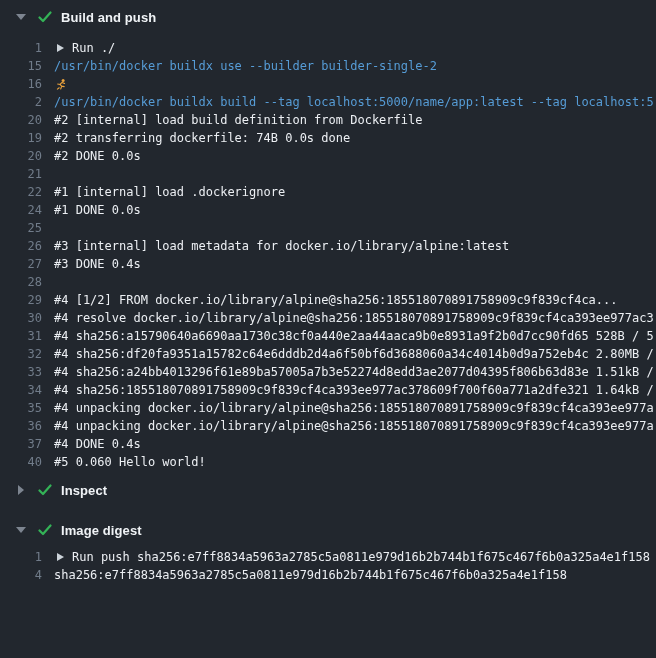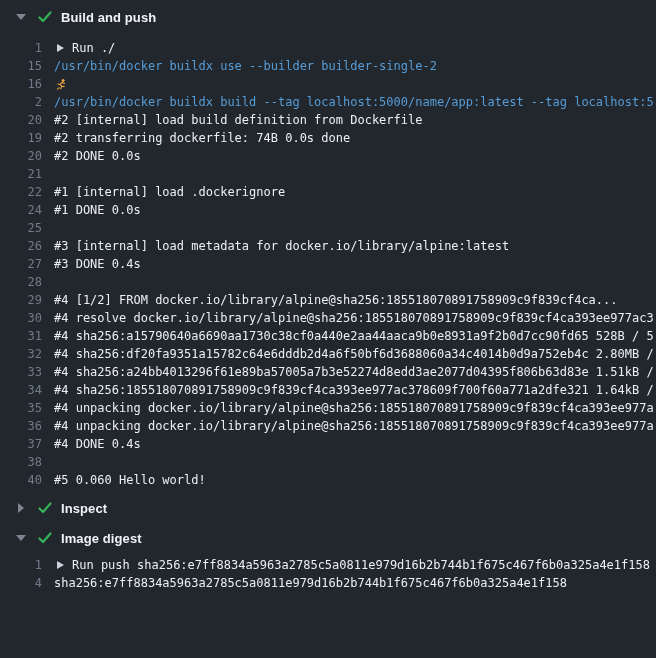--- a/index.html
+++ b/index.html
@@ -8,21 +8,21 @@
     background: var(--bg, #22272e);
     font-family: "DejaVu Sans Mono", "Liberation Mono", monospace;
   }
   .log-root { width:656px; height:658px; overflow:hidden; }
 
   .section-header {
     display:flex; align-items:center;
     height:30px; padding-left:16px; cursor:pointer;
   }
   .section-header.first { height:34px; }
-  .section-header.spaced { margin-top:0; }
+  .section-header.spaced { margin-top:10px; }
 
   .caret-box { width:10px; margin-right:12px; flex:none; display:flex; justify-content:center; }
   .caret-down {
     width:0; height:0;
     border-left:5px solid transparent; border-right:5px solid transparent;
     border-top:6px solid var(--caret, #7d8590);
   }
   .caret-right {
     width:0; height:0;
     border-top:5px solid transparent; border-bottom:5px solid transparent;
@@ -164,24 +164,20 @@
         </div>
         <div class="log-line">
           <span class="line-num">36</span>
           <span class="line-body"><span class="line-text t-default">#4 unpacking docker.io/library/alpine@sha256:185518070891758909c9f839cf4ca393ee977a</span></span>
         </div>
         <div class="log-line">
           <span class="line-num">37</span>
           <span class="line-body"><span class="line-text t-default">#4 DONE 0.4s</span></span>
         </div>
         <div class="log-line">
-          <span class="line-num">38</span>
-          <span class="line-body"><span class="line-text t-default"></span></span>
-        </div>
-        <div class="log-line">
           <span class="line-num">40</span>
           <span class="line-body"><span class="line-text t-default">#5 0.060 Hello world!</span></span>
         </div>
       </div>
     </section>
     <section>
       <div class="section-header">
         <span class="caret-box">
           <span class="caret-right"></span>
         </span>

